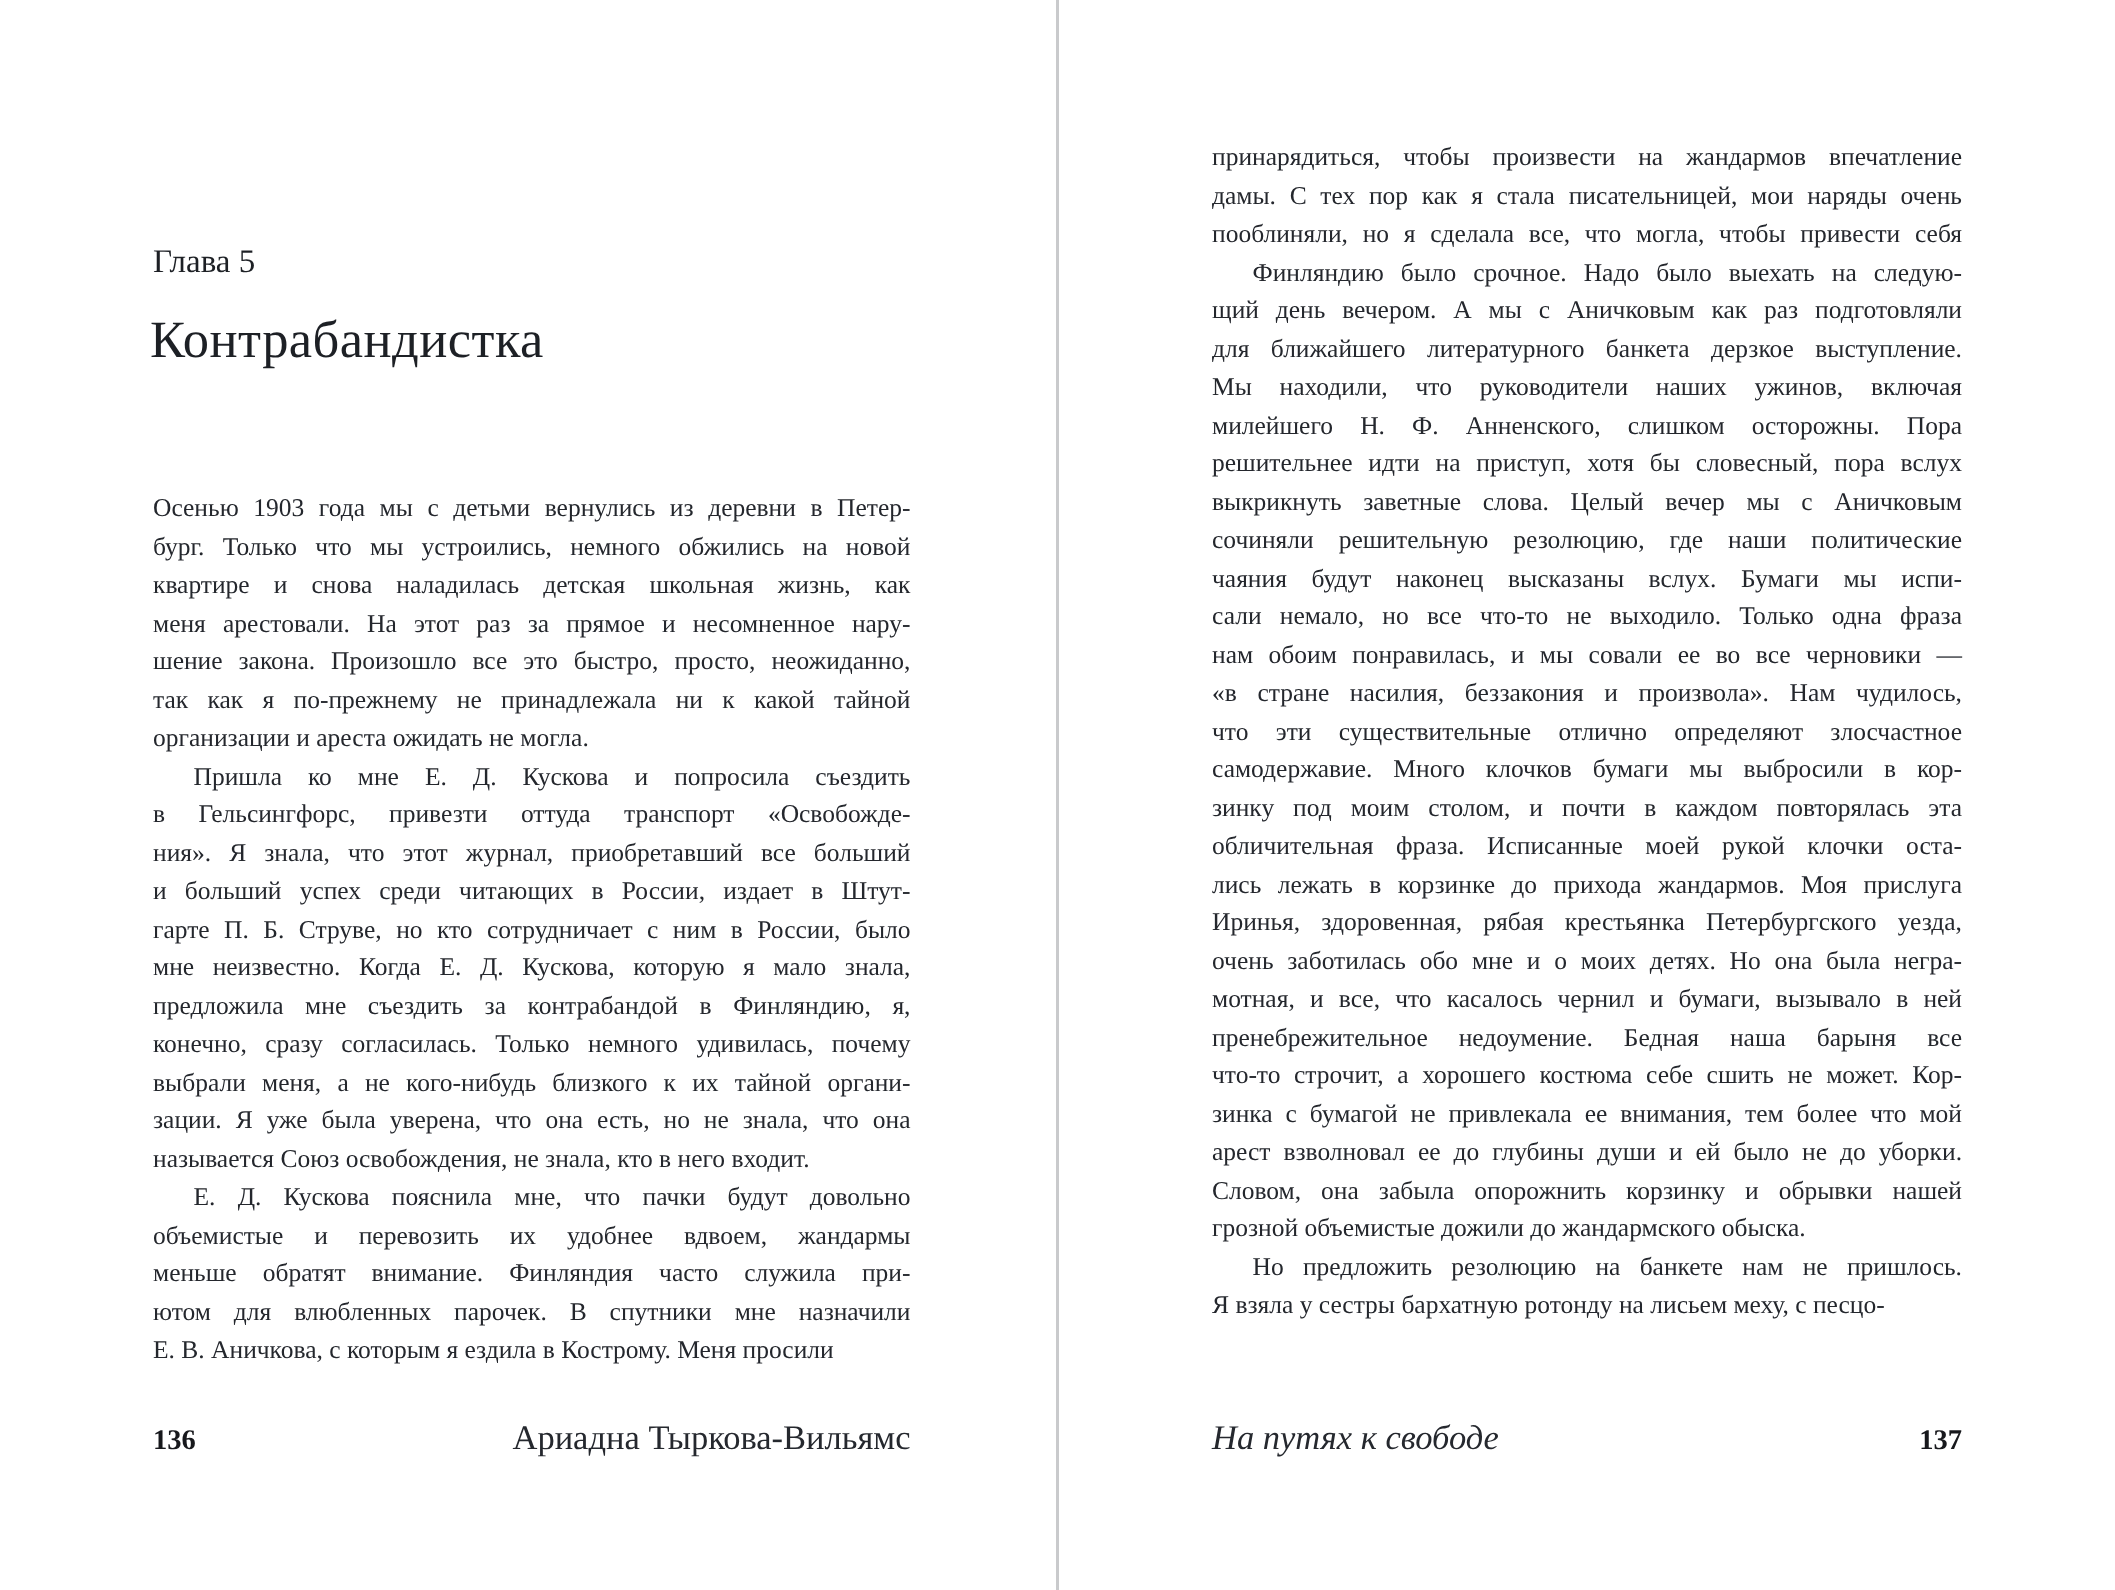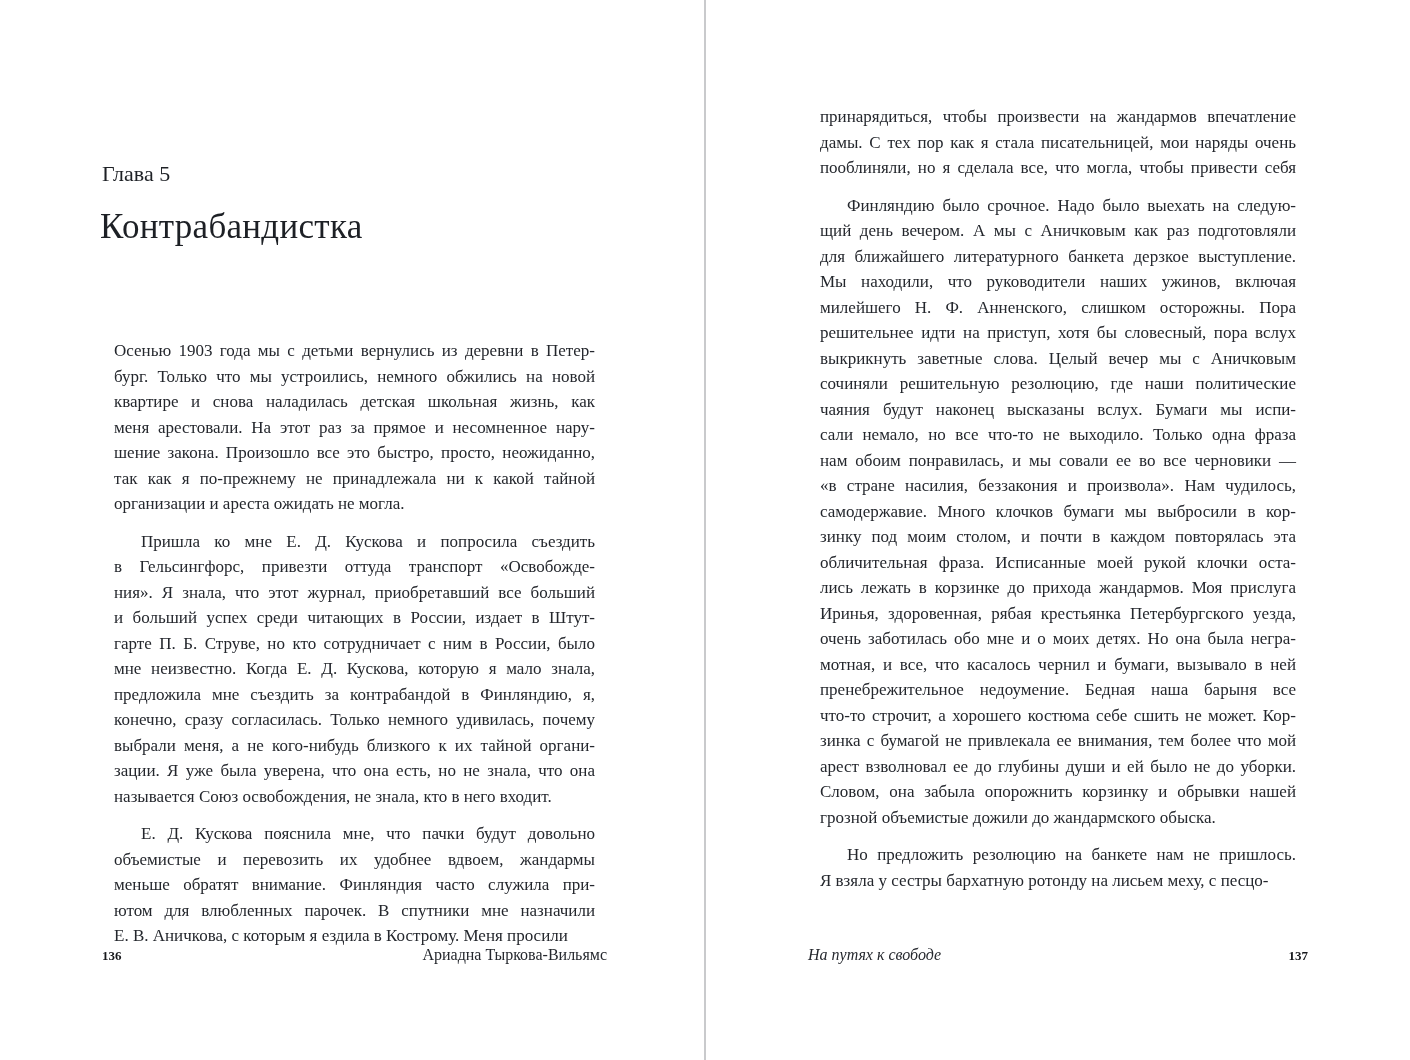--- a/index.html
+++ b/index.html
@@ -49,46 +49,46 @@
   .body-left {
     left: 102px;
     top: 326px;
     width: 505px;
   }
   .body-right {
     left: 808px;
     top: 92px;
     width: 500px;
   }
-  .para { margin: 12px; padding: 0; }
+  .para { margin: 0; padding: 0; }
   .line {
     height: 25.5px;
     line-height: 25.5px;
     text-align: justify;
     text-align-last: justify;
     white-space: nowrap-off;
   }
   .line.last { text-align-last: left; }
   .line.indent { padding-left: 27px; }
   .footer {
     position: absolute;
     top: 946px;
     display: flex;
     justify-content: space-between;
     align-items: baseline;
   }
   .footer-left { left: 102px; width: 505px; }
   .footer-right { left: 808px; width: 500px; }
   .page-number {
     font-weight: 700;
-    font-size: 13px;
+    font-size: 19px;
     color: #17181c;
   }
   .running-title {
-    font-size: 16px;
+    font-size: 23px;
     color: #25282e;
   }
   .running-title.italic { font-style: italic; text-align: right; }
 </style>
 </head>
 <body>
 
 <div class="spread">
 
   <div class="divider"></div>
@@ -146,20 +146,21 @@
           <div class="line">для ближайшего литературного банкета дерзкое выступление.</div>
           <div class="line">Мы находили, что руководители наших ужинов, включая</div>
           <div class="line">милейшего Н. Ф. Анненского, слишком осторожны. Пора</div>
           <div class="line">решительнее идти на приступ, хотя бы словесный, пора вслух</div>
           <div class="line">выкрикнуть заветные слова. Целый вечер мы с Аничковым</div>
           <div class="line">сочиняли решительную резолюцию, где наши политические</div>
           <div class="line">чаяния будут наконец высказаны вслух. Бумаги мы испи-</div>
           <div class="line">сали немало, но все что-то не выходило. Только одна фраза</div>
           <div class="line">нам обоим понравилась, и мы совали ее во все черновики —</div>
           <div class="line">«в стране насилия, беззакония и произвола». Нам чудилось,</div>
+          <div class="line">что эти существительные отлично определяют злосчастное</div>
           <div class="line">самодержавие. Много клочков бумаги мы выбросили в кор-</div>
           <div class="line">зинку под моим столом, и почти в каждом повторялась эта</div>
           <div class="line">обличительная фраза. Исписанные моей рукой клочки оста-</div>
           <div class="line">лись лежать в корзинке до прихода жандармов. Моя прислуга</div>
           <div class="line">Иринья, здоровенная, рябая крестьянка Петербургского уезда,</div>
           <div class="line">очень заботилась обо мне и о моих детях. Но она была негра-</div>
           <div class="line">мотная, и все, что касалось чернил и бумаги, вызывало в ней</div>
           <div class="line">пренебрежительное недоумение. Бедная наша барыня все</div>
           <div class="line">что-то строчит, а хорошего костюма себе сшить не может. Кор-</div>
           <div class="line">зинка с бумагой не привлекала ее внимания, тем более что мой</div>

